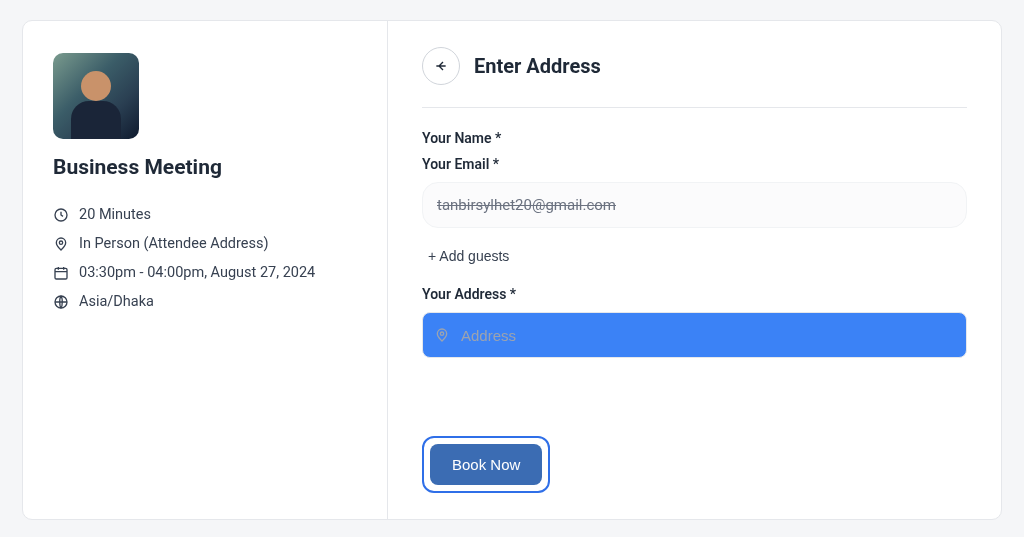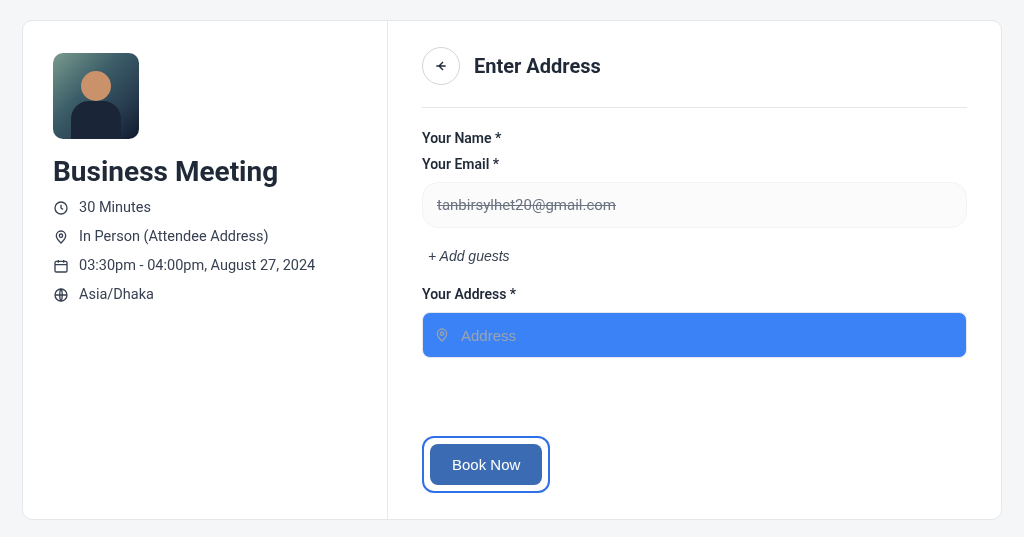--- a/index.html
+++ b/index.html
@@ -49,24 +49,24 @@
       width: 50px; height: 50px;
       border-radius: 18px 18px 0 0;
       background: #1a2538;
     }
     .host-name {
       font-size: 15px;
       color: #1f2937;
       margin-bottom: 10px;
     }
     .meeting-title {
-      font-size: 28px;
+      font-size: 21px;
       font-weight: 700;
       color: #1f2937;
-      margin-bottom: 11px;
+      margin-bottom: 27px;
     }
     .detail-row {
       display: flex;
       align-items: center;
       gap: 10px;
       margin-bottom: 12px;
       color: #374151;
       font-size: 14.5px;
     }
     .detail-row svg { flex-shrink: 0; }
@@ -146,21 +146,20 @@
       width: 3px; height: 3px; border-radius: 50%; background: #fff;
     }
     .add-guests {
       font-size: 14px;
       color: #374151;
       background: none;
       border: none;
       cursor: pointer;
       margin: 2px 0 22px 6px;
       text-align: left;
-      font-style: italic;
     }
     .address-wrap { position: relative; margin-bottom: 22px; }
     .address-input {
       width: 100%;
       height: 46px;
       border: 1px solid #e5e7eb;
       border-radius: 8px;
       padding: 0 14px 0 38px;
       font-size: 15px;
       color: #1f2937;
@@ -198,21 +197,21 @@
 <div class="card">
   <div class="left-panel">
     <div class="avatar"></div>
     <h1 class="meeting-title">Business Meeting</h1>
 
     <div class="detail-row">
       <svg width="16" height="16" viewBox="0 0 24 24" fill="none" stroke="#374151" stroke-width="2">
           <circle cx="12" cy="12" r="9"></circle>
           <path d="M12 7v5l3 2"></path>
         </svg>
-      <span>30 Minutes</span>
+      <span>20 Minutes</span>
     </div>
 
     <div class="detail-row">
       <svg width="16" height="16" viewBox="0 0 24 24" fill="none" stroke="#374151" stroke-width="2">
           <path d="M12 21s-7-6.5-7-11a7 7 0 1 1 14 0c0 4.5-7 11-7 11z"></path>
           <circle cx="12" cy="10" r="2.5"></circle>
         </svg>
       <span>In Person (Attendee Address)</span>
     </div>
 

